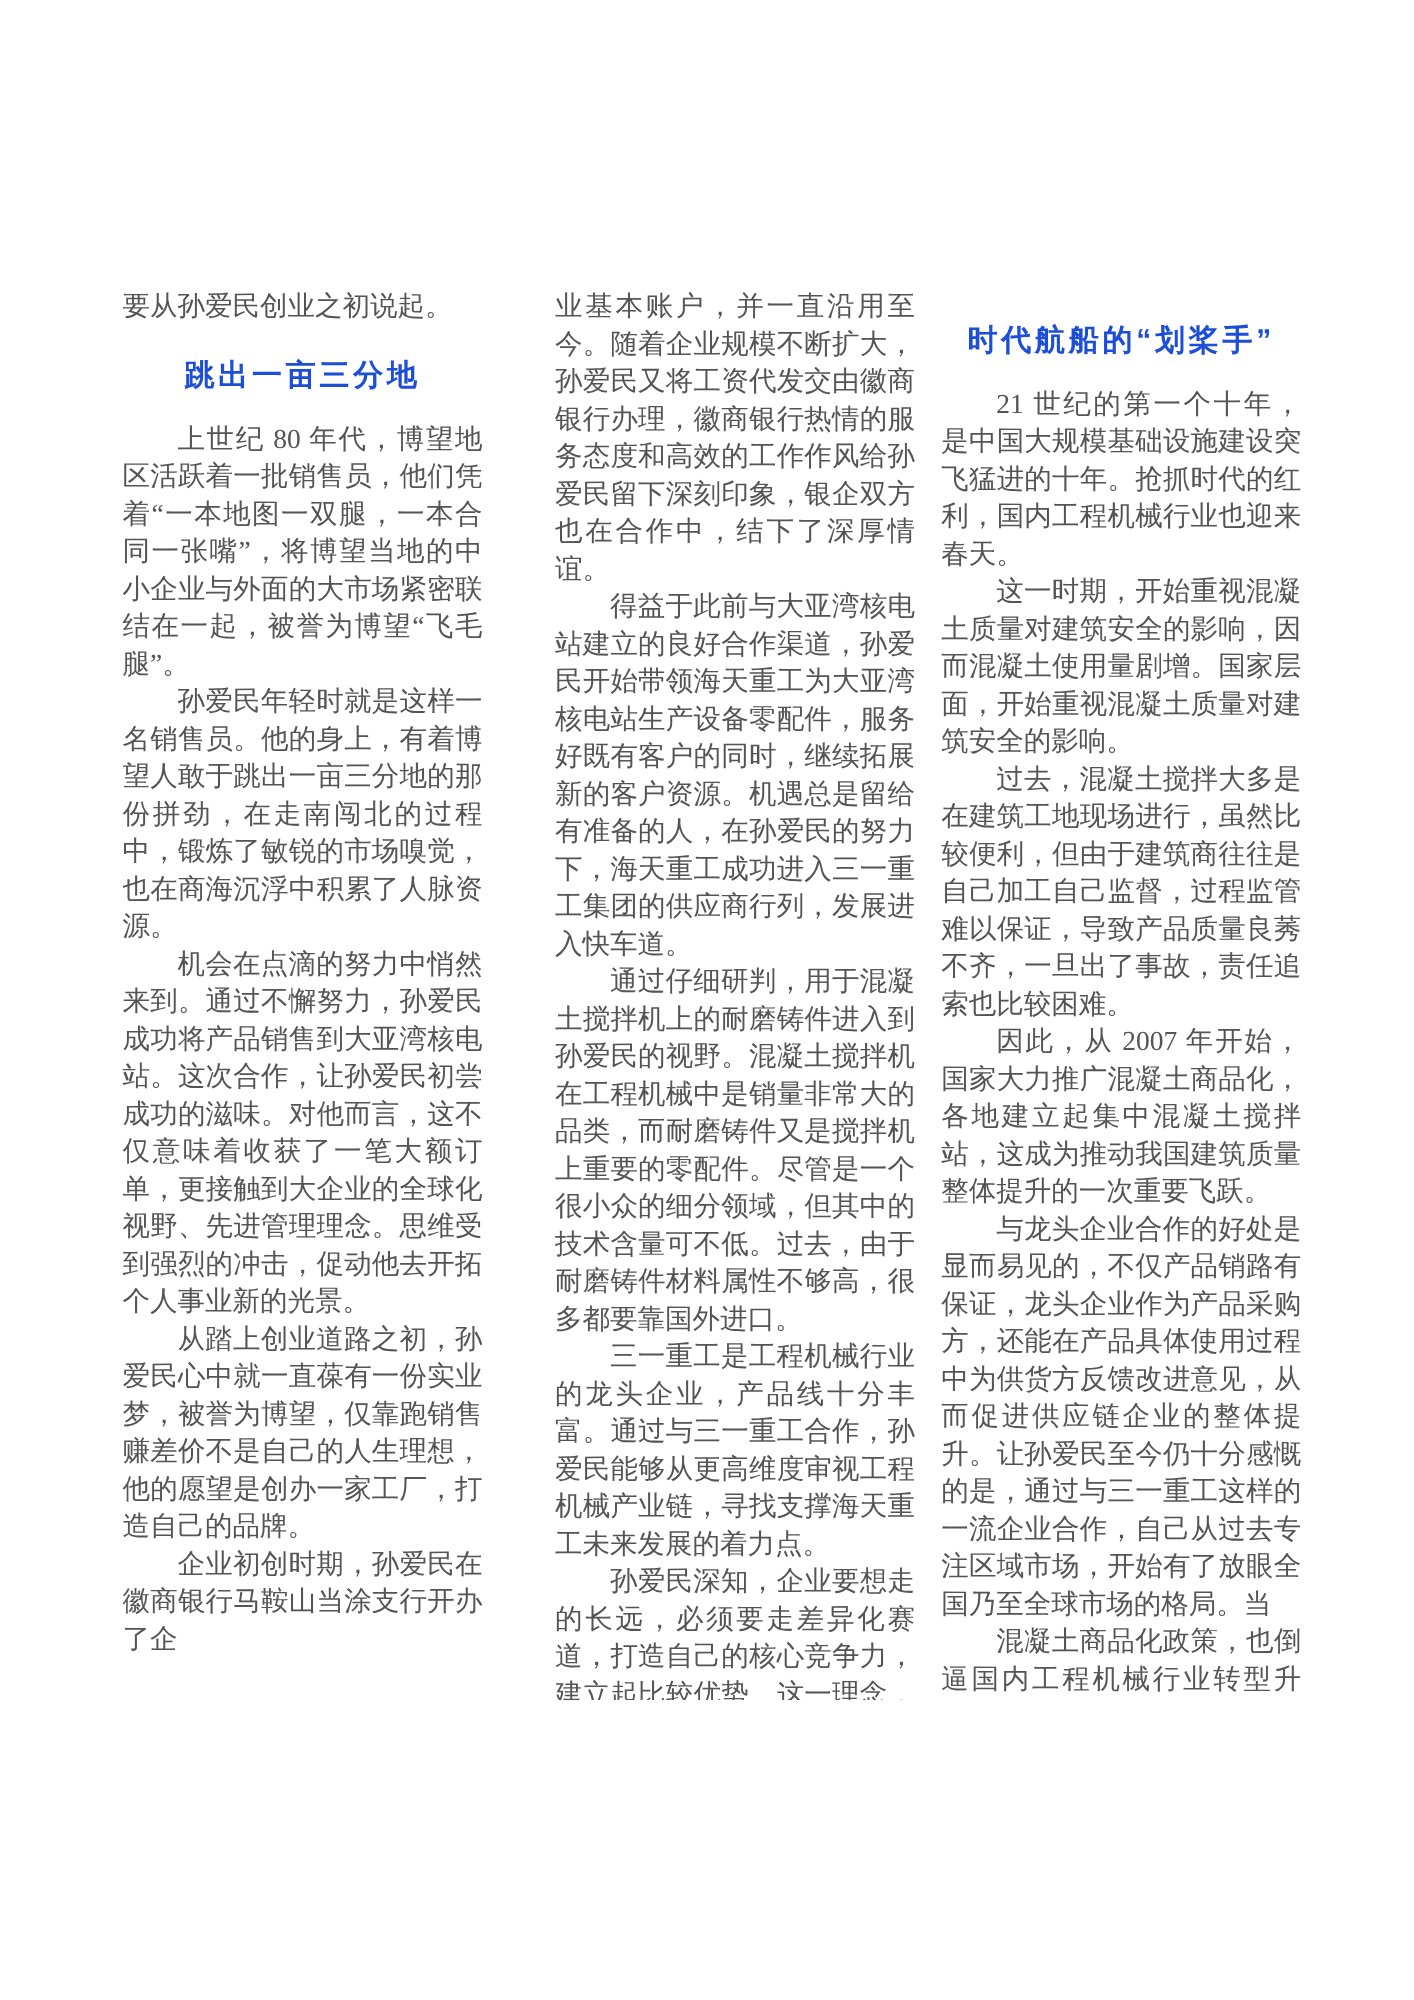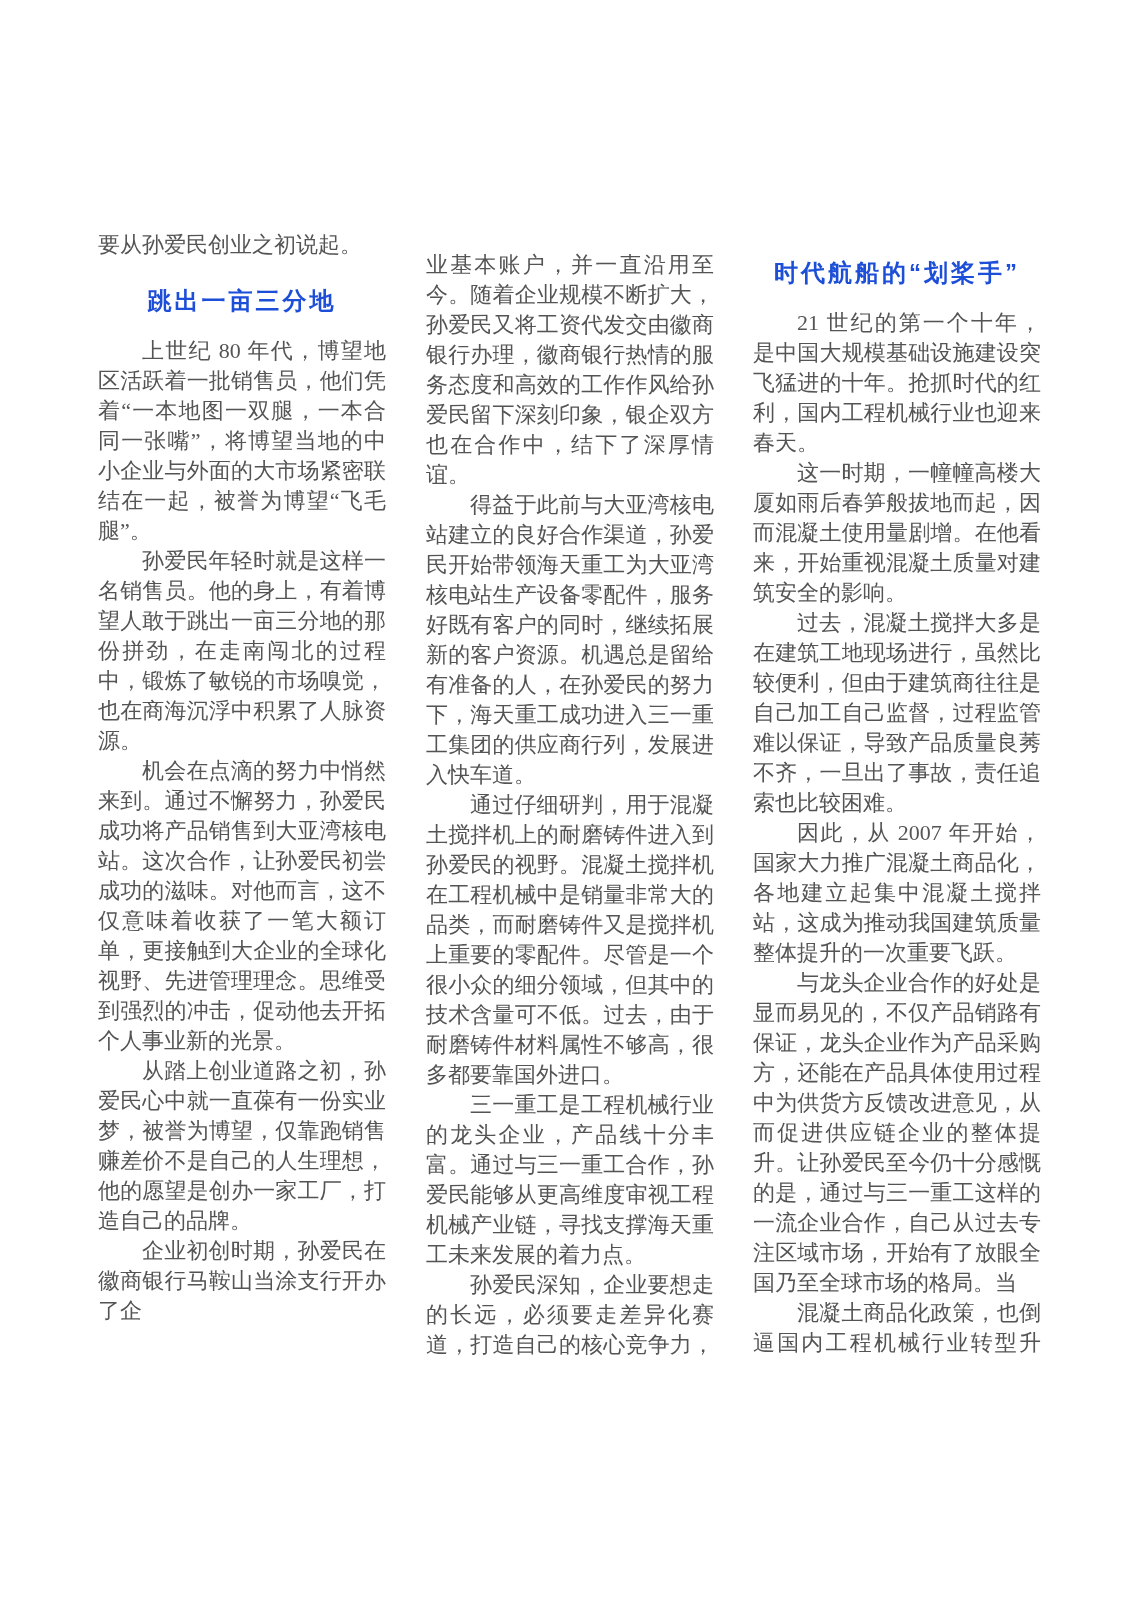--- a/index.html
+++ b/index.html
@@ -14,21 +14,21 @@
   }
   .col {
     position: absolute;
     top: 230px;
     width: 288px;
     font-size: 22px;
     line-height: 30px;
     text-align: justify;
   }
   .col-1 { left: 98px; }
-  .col-2 { left: 426px; margin-top: 20px; }
+  .col-2 { left: 444px; }
   .col-3 { left: 753px; }
   .col p { margin: 0; padding: 0; }
   p.indent { text-indent: 2em; }
   h3.sec {
     font-family: "Liberation Sans", "DejaVu Sans", sans-serif;
     font-weight: bold;
     color: #1d4ed8;
     font-size: 24px;
     line-height: 30px;
     text-align: center;
@@ -66,21 +66,21 @@
     <p>业基本账户，并一直沿用至今。随着企业规模不断扩大，孙爱民又将工资代发交由徽商银行办理，徽商银行热情的服务态度和高效的工作作风给孙爱民留下深刻印象，银企双方也在合作中，结下了深厚情谊。</p>
     <p class="indent">得益于此前与大亚湾核电站建立的良好合作渠道，孙爱民开始带领海天重工为大亚湾核电站生产设备零配件，服务好既有客户的同时，继续拓展新的客户资源。机遇总是留给有准备的人，在孙爱民的努力下，海天重工成功进入三一重工集团的供应商行列，发展进入快车道。</p>
     <p class="indent">通过仔细研判，用于混凝土搅拌机上的耐磨铸件进入到孙爱民的视野。混凝土搅拌机在工程机械中是销量非常大的品类，而耐磨铸件又是搅拌机上重要的零配件。尽管是一个很小众的细分领域，但其中的技术含量可不低。过去，由于耐磨铸件材料属性不够高，很多都要靠国外进口。</p>
     <p class="indent">三一重工是工程机械行业的龙头企业，产品线十分丰富。通过与三一重工合作，孙爱民能够从更高维度审视工程机械产业链，寻找支撑海天重工未来发展的着力点。</p>
     <p class="indent">孙爱民深知，企业要想走的长远，必须要走差异化赛道，打造自己的核心竞争力，建立起比较优势。这一理念，也为海天重工的持续发展奠定了坚实基础。此后，海天重工确立了以混凝土搅拌机耐磨铸件为核心产品的业务架构，在此基础上不断丰富产品线。</p>
   </div>
 
   <div class="col col-3">
     <h3 class="sec">时代航船的“划桨手”</h3>
     <p class="indent">21 世纪的第一个十年，是中国大规模基础设施建设突飞猛进的十年。抢抓时代的红利，国内工程机械行业也迎来春天。</p>
-    <p class="indent">这一时期，一幢幢高楼大厦如雨后春笋般拔地而起，因而混凝土使用量剧增。在他看来，开始重视混凝土质量对建筑安全的影响。</p>
+    <p class="indent">这一时期，开始重视混凝土质量对建筑安全的影响，因而混凝土使用量剧增。国家层面，开始重视混凝土质量对建筑安全的影响。</p>
     <p class="indent">过去，混凝土搅拌大多是在建筑工地现场进行，虽然比较便利，但由于建筑商往往是自己加工自己监督，过程监管难以保证，导致产品质量良莠不齐，一旦出了事故，责任追索也比较困难。</p>
     <p class="indent">因此，从 2007 年开始，国家大力推广混凝土商品化，各地建立起集中混凝土搅拌站，这成为推动我国建筑质量整体提升的一次重要飞跃。</p>
     <p class="indent">与龙头企业合作的好处是显而易见的，不仅产品销路有保证，龙头企业作为产品采购方，还能在产品具体使用过程中为供货方反馈改进意见，从而促进供应链企业的整体提升。让孙爱民至今仍十分感慨的是，通过与三一重工这样的一流企业合作，自己从过去专注区域市场，开始有了放眼全国乃至全球市场的格局。当</p>
     <p class="indent">混凝土商品化政策，也倒逼国内工程机械行业转型升级，提升混凝土搅拌机的质量性能。三一重工作为行业龙头，在提升产品品质道路上起步较早，因此也在此轮政策调整中把握了发展的先机，这也为作为供应商的海天重工创造了加速发展的良机。</p>
   </div>
 
   <div class="page-number">45</div>
 
 </div>
 

